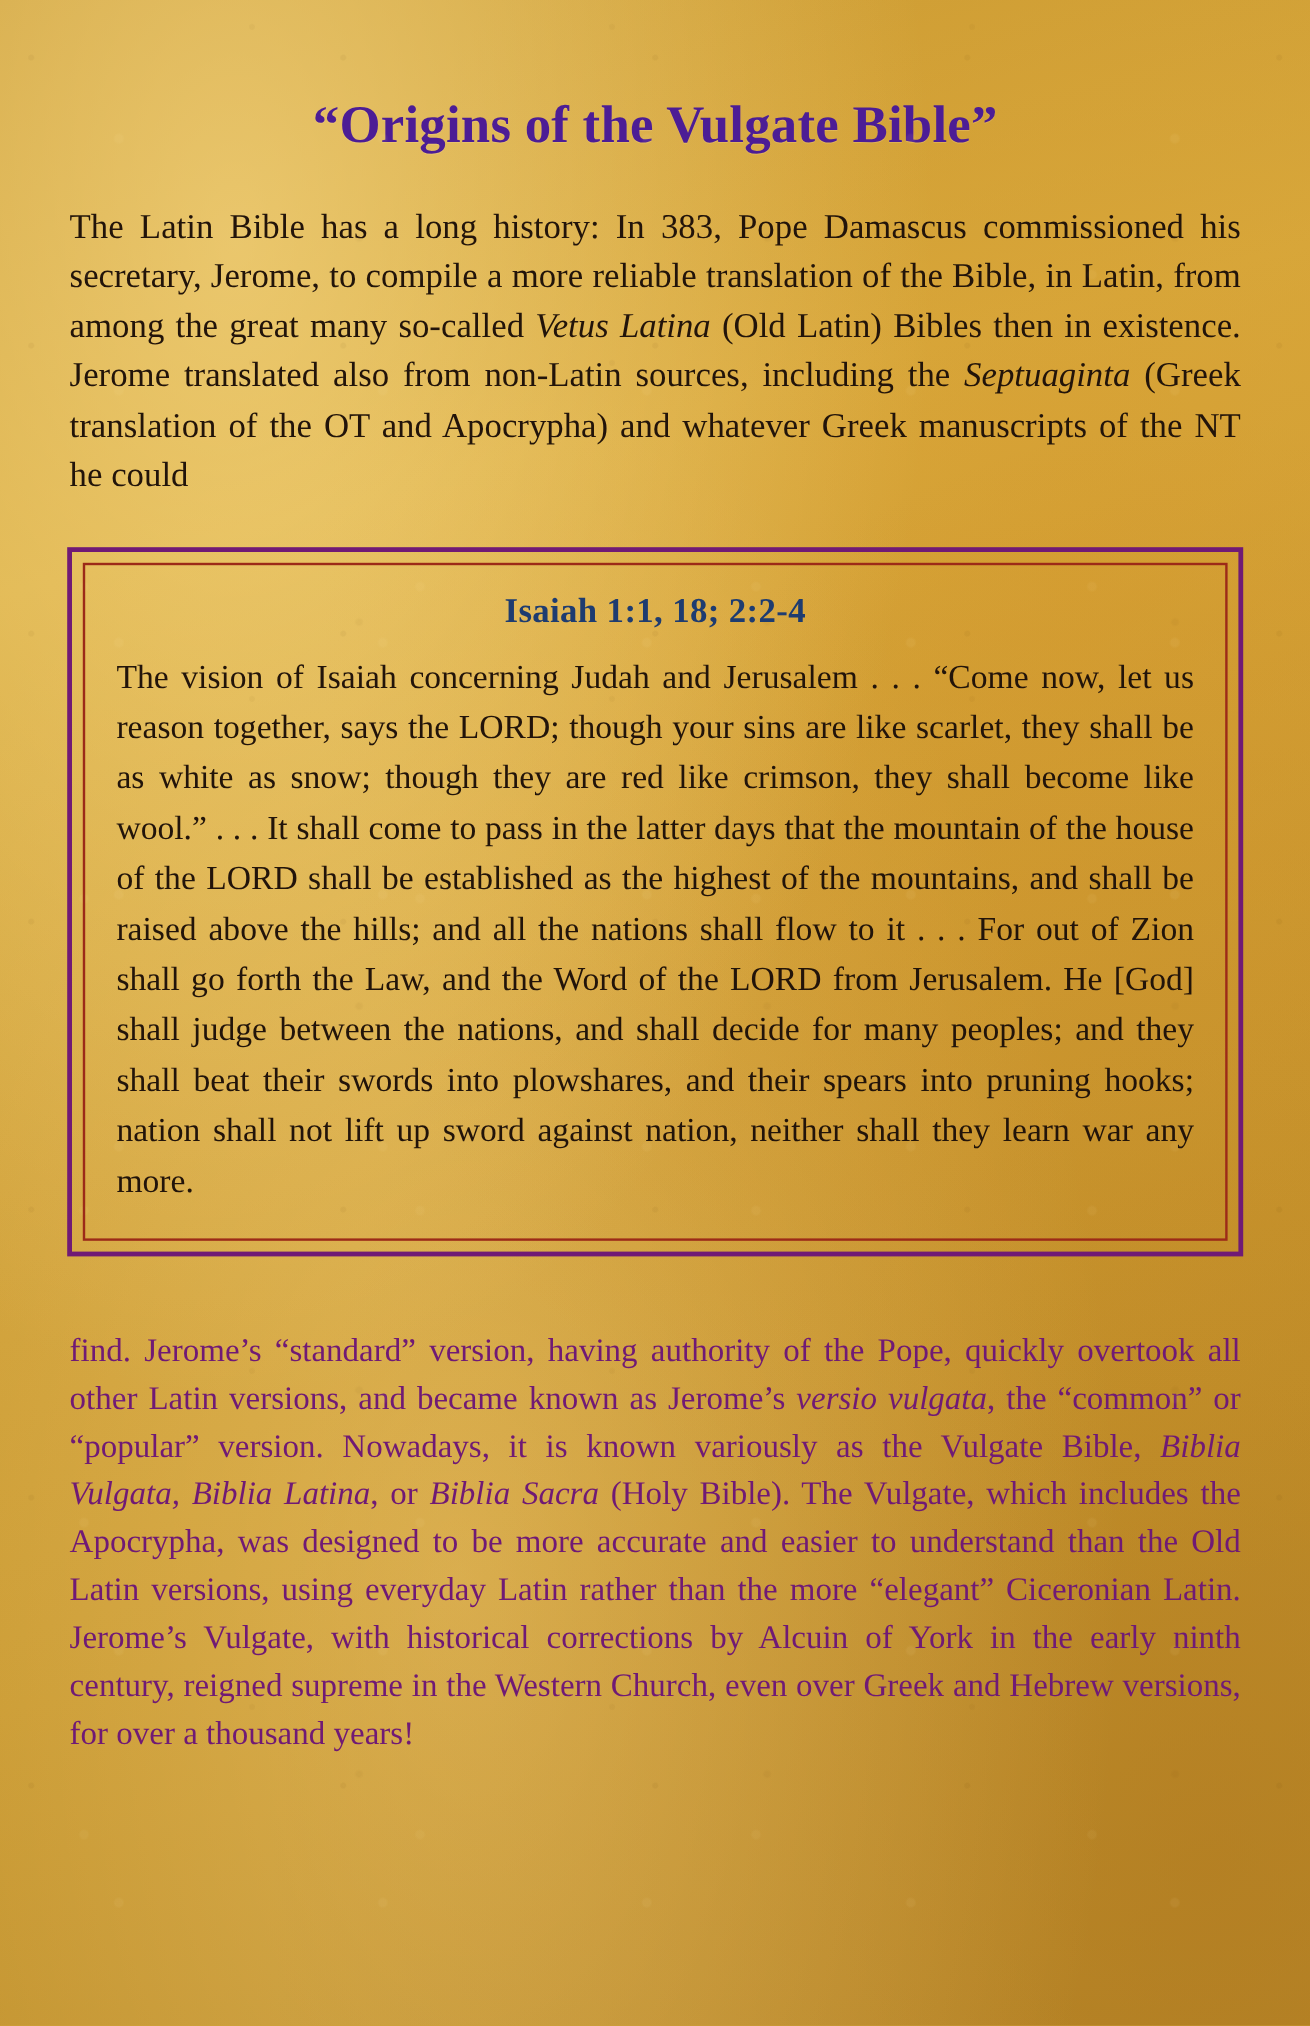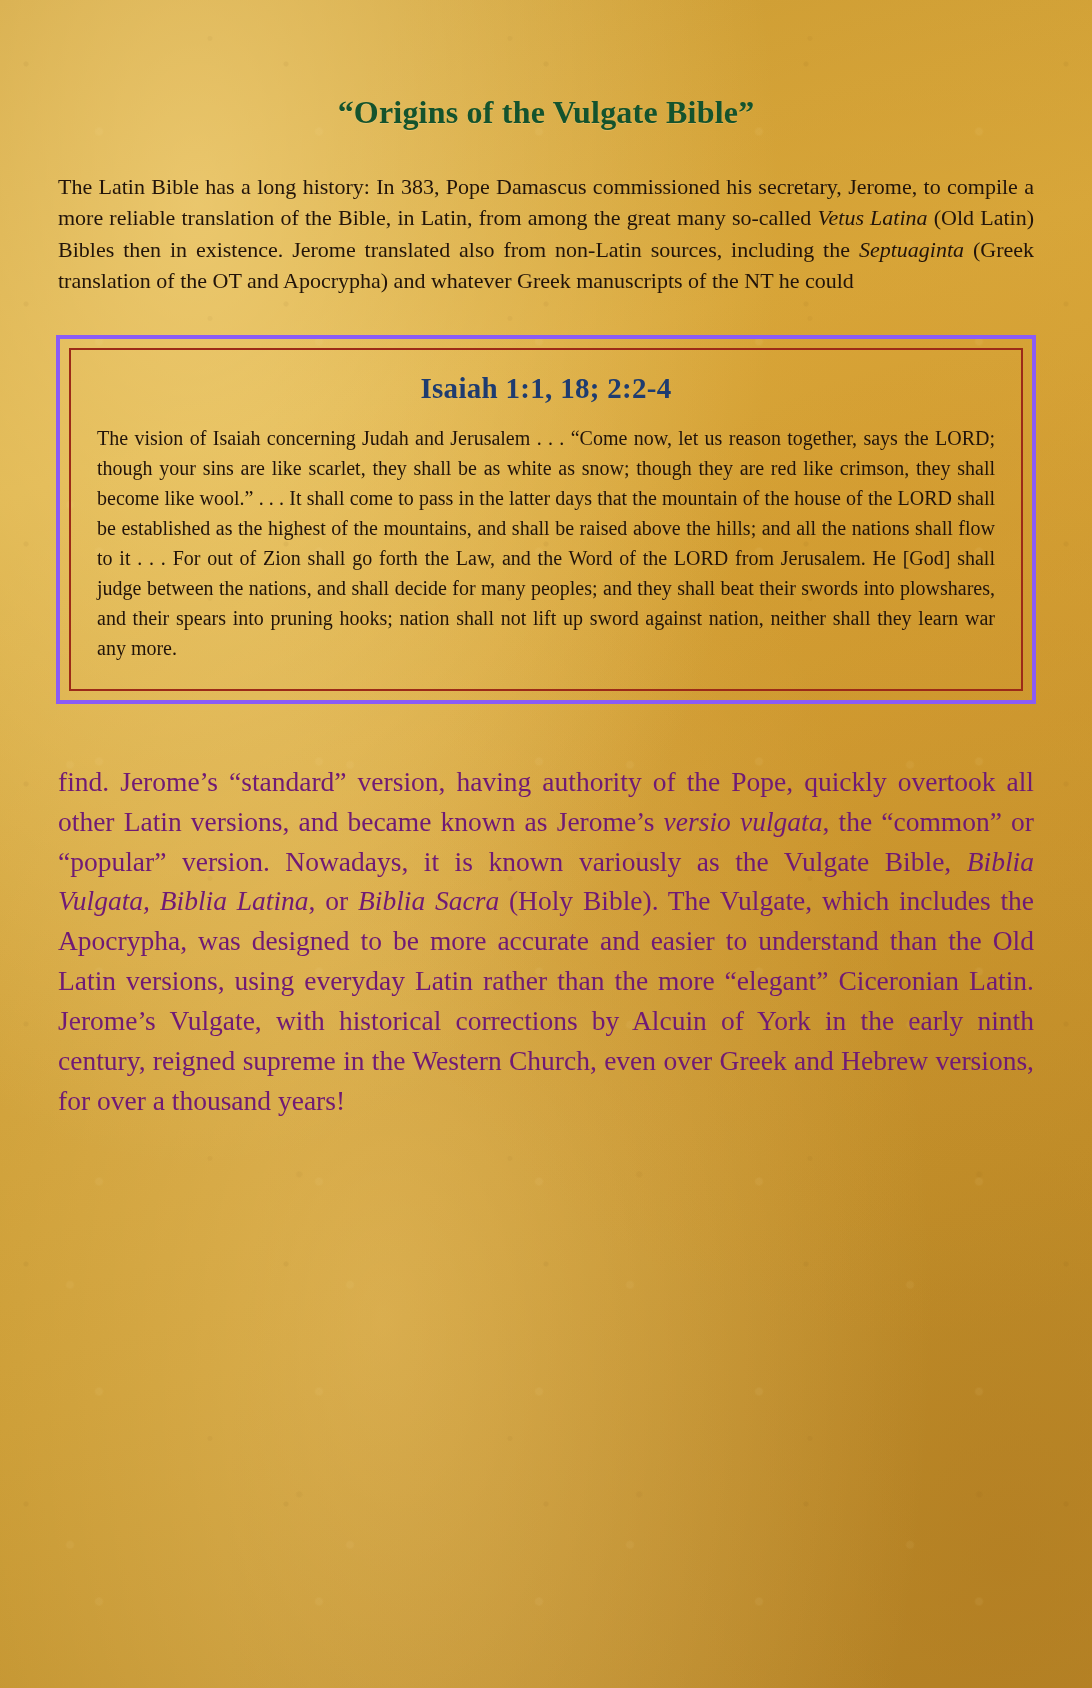--- a/index.html
+++ b/index.html
@@ -36,61 +36,61 @@
     background-image:
       radial-gradient(circle at 10% 20%, rgba(90,55,10,0.10) 0 2px, transparent 3px),
       radial-gradient(circle at 70% 8%, rgba(90,55,10,0.08) 0 2px, transparent 3px),
       radial-gradient(circle at 45% 55%, rgba(255,235,180,0.14) 0 3px, transparent 5px),
       radial-gradient(circle at 88% 62%, rgba(90,55,10,0.09) 0 2px, transparent 4px),
       radial-gradient(circle at 25% 88%, rgba(255,235,180,0.12) 0 3px, transparent 5px);
     background-size: 260px 240px, 300px 280px, 220px 210px, 340px 320px, 280px 260px;
   }
   .title {
     text-align: center;
-    font-size: 32px;
+    font-size: 44px;
     font-weight: bold;
     letter-spacing: 0.2px;
-    margin: 16px;
+    margin: 0;
     padding-top: 78px;
     padding-bottom: 6px;
-    color: #14532d;
+    color: #4c1d95;
     text-shadow: 0 1px 0 rgba(255,225,160,0.25);
   }
   .intro {
     margin: 34px 2px 0 2px;
-    font-size: 22px;
+    font-size: 29px;
     line-height: 1.43;
     text-align: justify;
     text-justify: inter-word;
     color: #22140a;
   }
   .intro .it, .outro .it {
     font-style: italic;
   }
   .quote-box {
     position: relative;
     margin: 38px 0 0 0;
-    border: 4px solid #8b5cf6;
+    border: 4px solid #701a75;
     padding: 9px;
     background: transparent;
   }
   .quote-inner {
     border: 2px solid #9c2a18;
     padding: 22px 26px 26px 26px;
   }
   .quote-heading {
     text-align: center;
     font-weight: bold;
     font-size: 29px;
     color: #1e3c70;
     margin: 0 0 18px 0;
     letter-spacing: 0.3px;
   }
   .quote-text {
-    font-size: 20px;
+    font-size: 28px;
     line-height: 1.5;
     text-align: justify;
     text-justify: inter-word;
     margin: 0;
     color: #22140a;
   }
   .outro {
     margin: 58px 2px 0 2px;
     font-size: 27.5px;
     line-height: 1.45;

